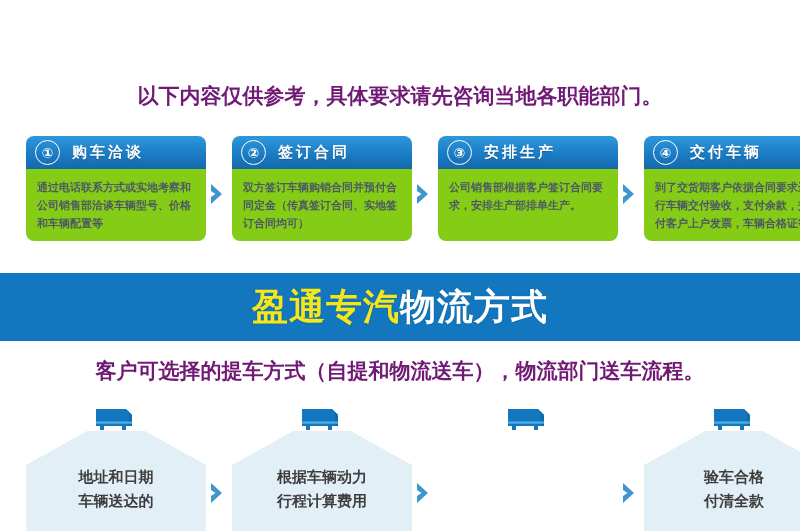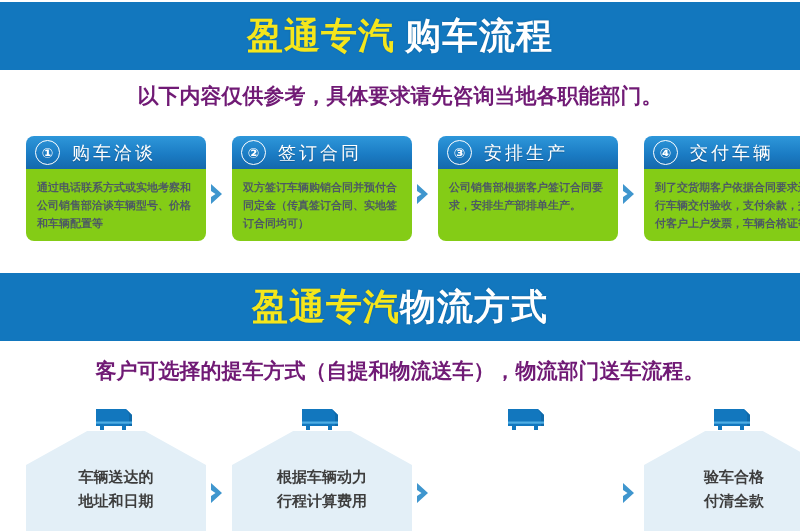--- a/index.html
+++ b/index.html
@@ -55,21 +55,21 @@
     position:relative;z-index:2;
   }
   .num-circle{
     width:23px;height:23px;border-radius:50%;
     border:1.6px solid #ffffff;
     display:flex;align-items:center;justify-content:center;
     color:#ffffff;font-size:14px;font-weight:bold;
     flex:0 0 auto;line-height:1;
   }
   .step-title{
-    color:#ffffff;font-size:18px;font-weight:normal;
+    color:#ffffff;font-size:15px;font-weight:bold;
     letter-spacing:3px;margin-left:12px;white-space:nowrap;
     text-shadow:0 1px 1px rgba(0,0,0,.25);
   }
   .step-body{
     background:#84cc16;
     height:72px;
     border-radius:0 0 8px 8px;
     padding:9px 11px 0 11px;
     box-sizing:border-box;
     color:#4d5a63;font-size:11px;line-height:1.65;
@@ -105,25 +105,20 @@
     text-align:center;white-space:nowrap;
   }
   .logi-gap{flex:0 0 auto;width:26px;height:126px;position:relative;}
   .chev-b{position:absolute;left:4px;top:78px;width:13px;height:20px;}
 </style>
 </head>
 <body>
 
 <div class="page">
 
-  <div class="banner banner-1">
-    <div class="banner-title">
-      <span class="brand">盈通专汽</span><span class="rest">购车流程</span>
-    </div>
-  </div>
 
   <div class="subtitle subtitle-1">以下内容仅供参考，具体要求请先咨询当地各职能部门。</div>
 
   <div class="steps">
 
     <div class="step-gap"></div>
 
     <div class="step-card">
       <div class="step-head">
         <span class="num-circle">①</span>
@@ -191,22 +186,22 @@
     <div class="logi-item">
       <svg class="truck" viewBox="0 0 46 26">
         <path d="M3 2 H33 L39 8 V19 H3 Z" fill="#1277BE"></path>
         <path d="M33 2 L39 8 V19 H36 V7 Z" fill="#0F6AAA"></path>
         <rect x="3" y="14.5" width="36" height="2.2" fill="#4FAEE4"></rect>
         <rect x="7" y="19" width="4" height="4" fill="#1277BE"></rect>
         <rect x="29" y="19" width="4" height="4" fill="#1277BE"></rect>
       </svg>
       <div class="pent">
         <div class="pent-text">
+          <div>地址和日期</div>
           <div>车辆送达的</div>
-          <div>地址和日期</div>
         </div>
       </div>
     </div>
 
     <div class="logi-gap">
       <svg class="chev-b" viewBox="0 0 13 20">
         <path d="M1 0 L12 10 L1 20 L1 13 L5.5 10 L1 7 Z" fill="#3F96CE"></path>
       </svg>
     </div>
 

